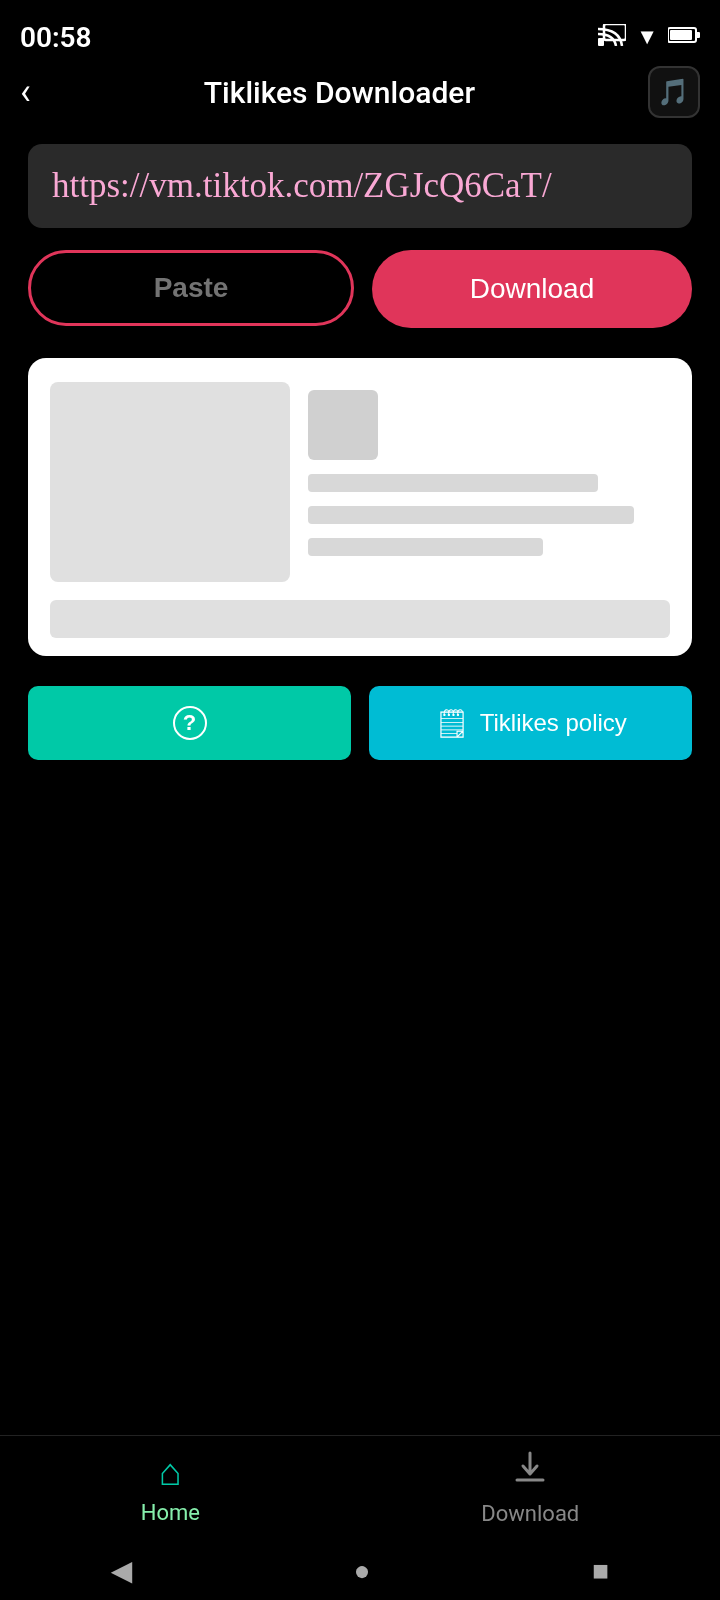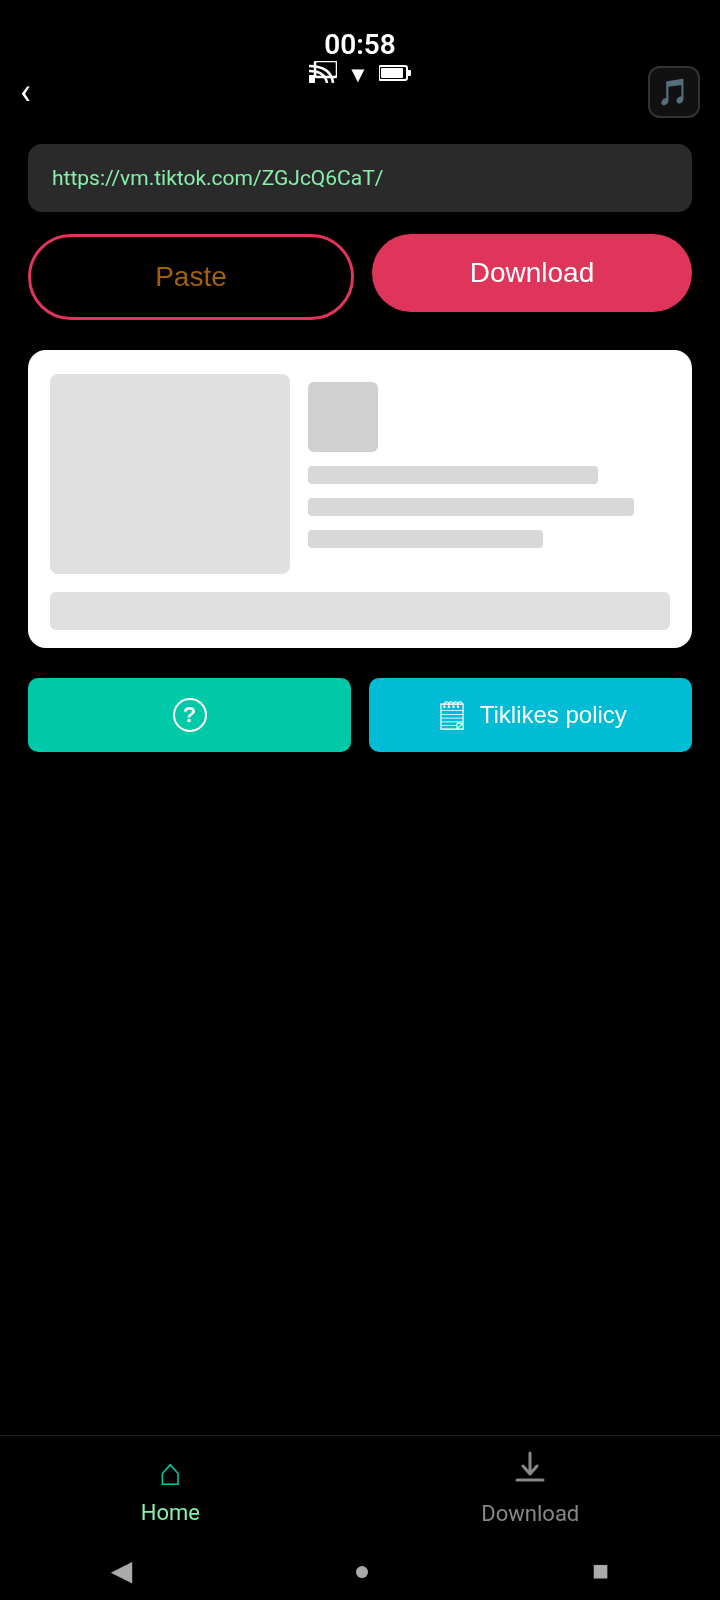--- a/index.html
+++ b/index.html
@@ -14,21 +14,20 @@
       overflow-x: hidden;
     }
 
     
     .status-bar {
       display: flex;
       justify-content: space-between;
       align-items: center;
       padding: 28px 20px 8px 20px;
       height: 54px;
-      flex-direction: column;
     }
     .status-time {
       font-size: 28px;
       font-weight: 600;
       color: #fff;
     }
     .status-icons {
       display: flex;
       align-items: center;
       gap: 10px;
@@ -79,40 +78,41 @@
     }
 
     
     .url-input-container {
       background: #2a2a2a;
       border-radius: 14px;
       padding: 22px 24px;
       margin-bottom: 22px;
     }
     .url-text {
-      font-size: 21px;
-      color: #86efac;
+      font-size: 35px;
+      color: #f9a8d4;
       word-break: break-all;
+      font-family: Liberation Serif, serif;
     }
 
     
     .buttons-row {
       display: flex;
       gap: 18px;
       margin-bottom: 30px;
     }
     .paste-btn {
       flex: 1;
-      height: 86px;
+      height: 76px;
       border-radius: 50px;
       border: 3px solid #e0355a;
       background: #000;
-      color: #a16207;
+      color: #737373;
       font-size: 28px;
-      font-weight: 400;
+      font-weight: 700;
       cursor: pointer;
       display: flex;
       align-items: center;
       justify-content: center;
     }
     .download-btn {
       flex: 1;
       height: 78px;
       border-radius: 50px;
       border: none;
@@ -280,20 +280,21 @@
         <rect x="0" y="2" width="28" height="14" rx="2" fill="none" stroke="white" stroke-width="2"></rect>
         <rect x="2" y="4" width="22" height="10" rx="1" fill="white"></rect>
         <rect x="28" y="6" width="4" height="6" rx="1" fill="white"></rect>
       </svg>
     </span>
   </div>
 </div>
 
 <div class="top-bar">
   <span class="back-btn">‹</span>
+  <span class="top-title">Tiklikes Downloader</span>
   <div class="tiktok-logo">🎵</div>
 </div>
 
 <div class="content">
 
   <div class="url-input-container">
     <span class="url-text">https://vm.tiktok.com/ZGJcQ6CaT/</span>
   </div>
 
   <div class="buttons-row">

